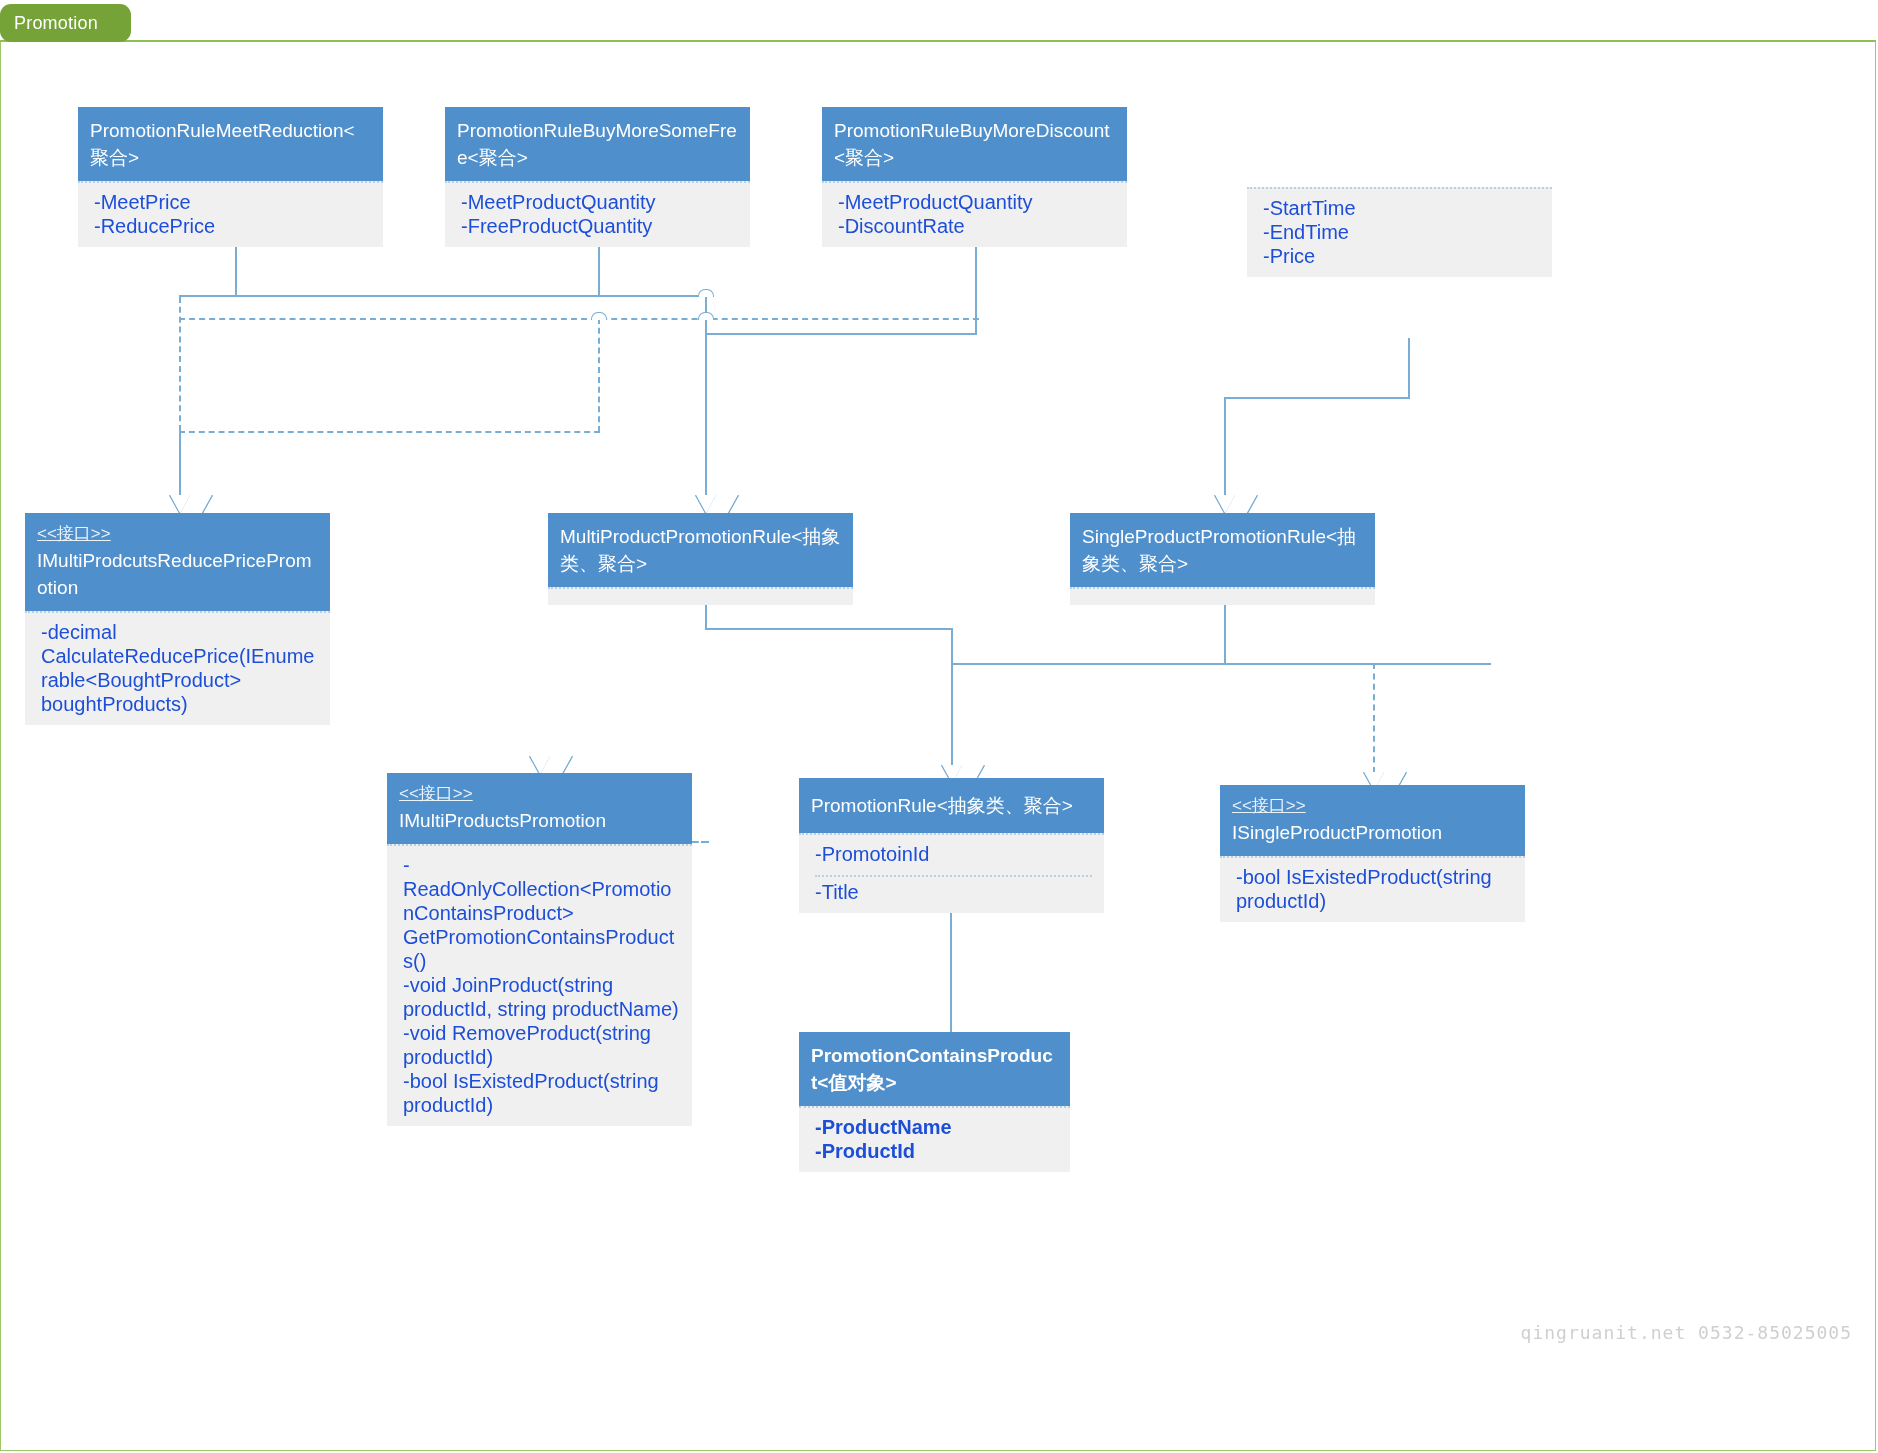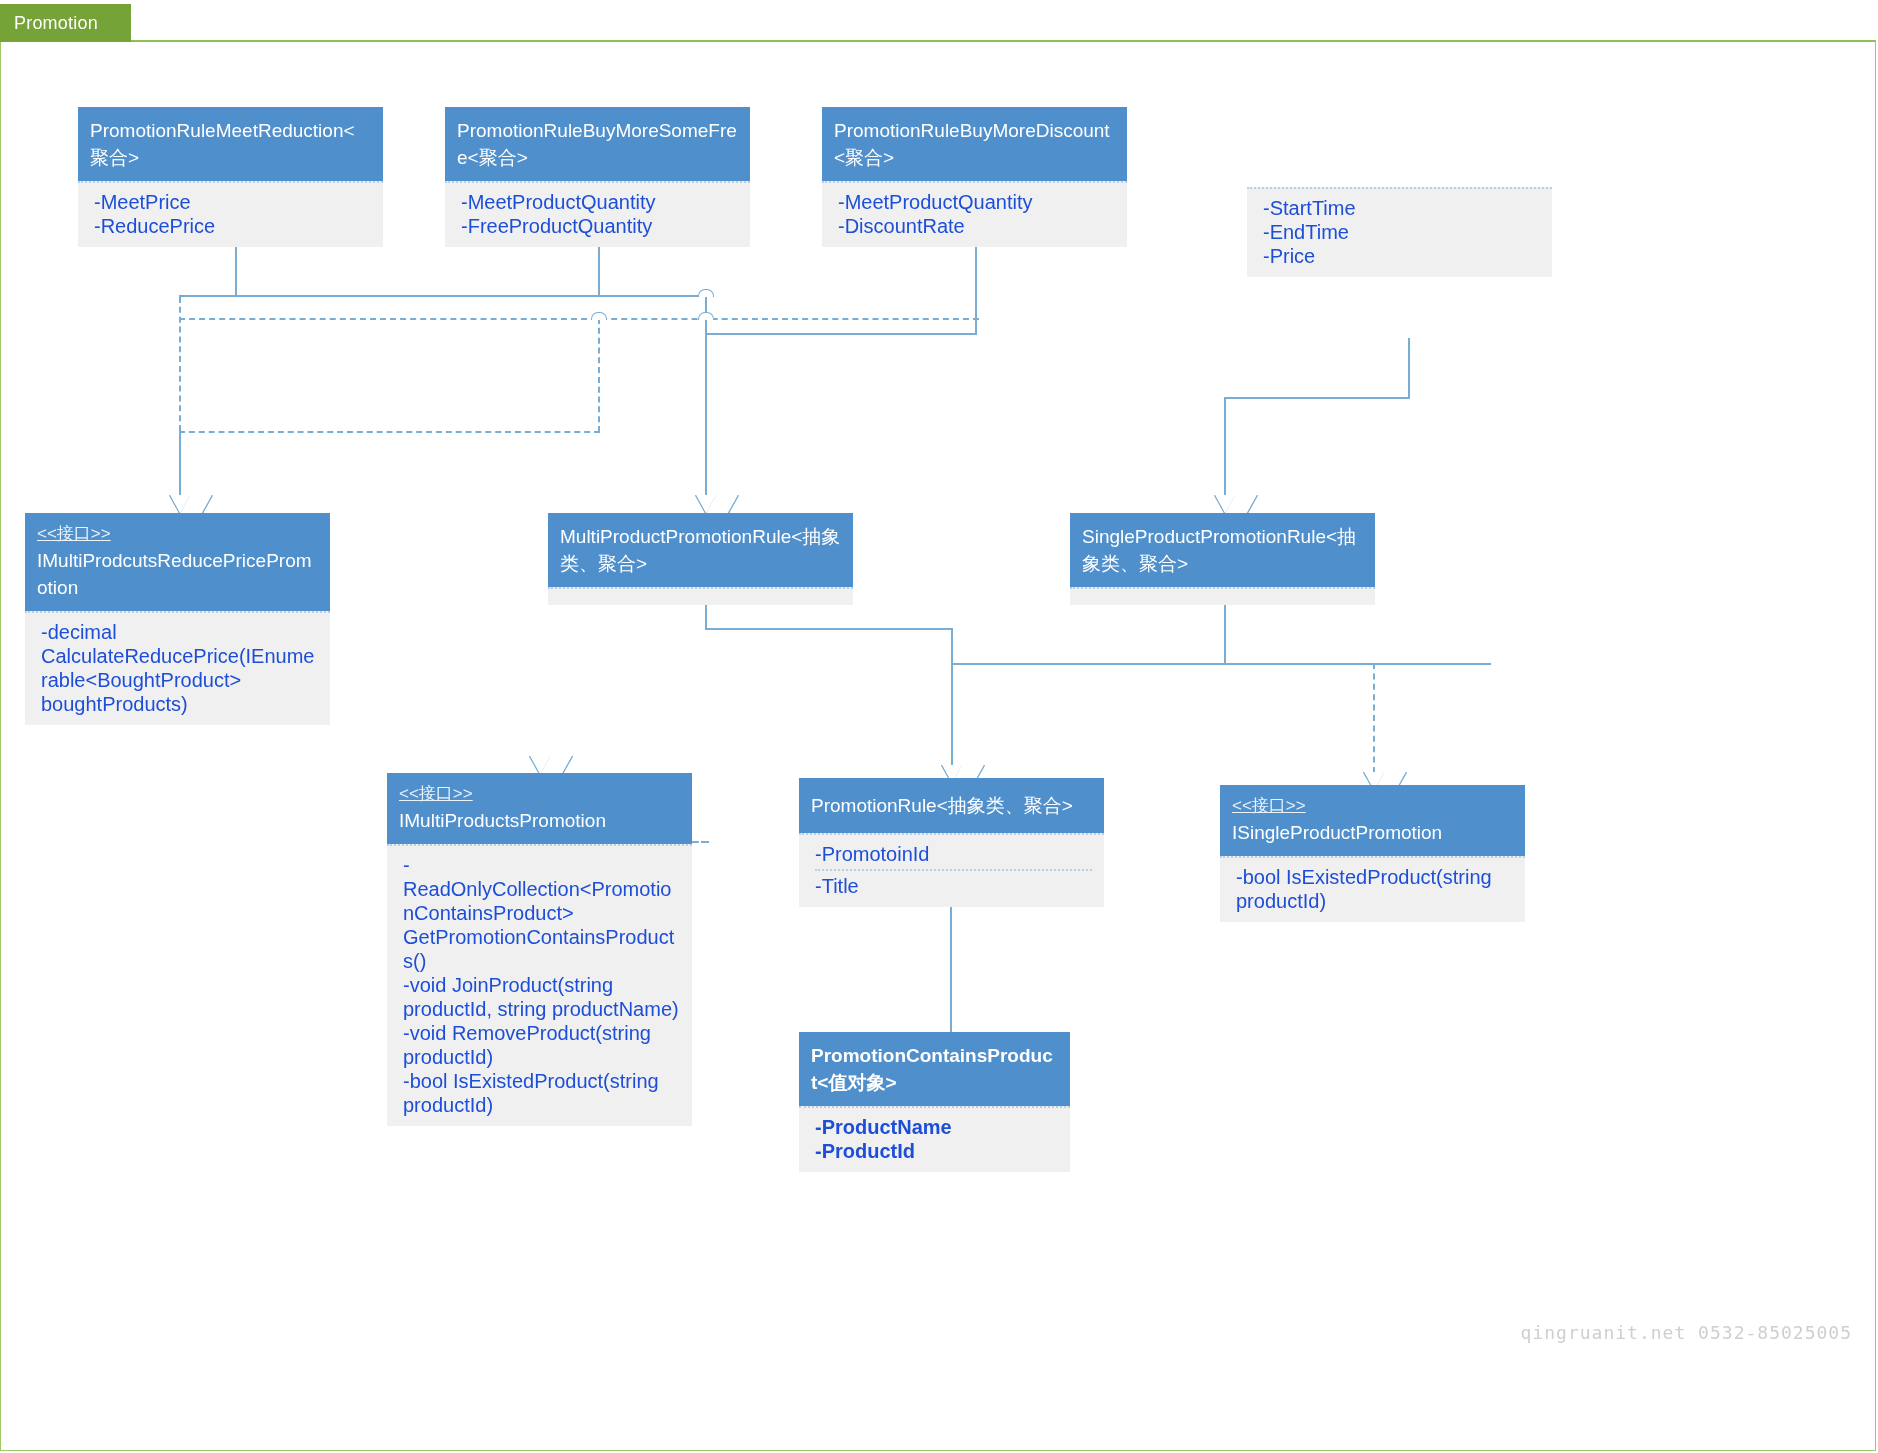--- a/index.html
+++ b/index.html
@@ -35,20 +35,21 @@
     top: 4px;
     width: 131px;
     height: 38px;
     background: #76a338;
     color: #ffffff;
     font-size: 18px;
     line-height: 38px;
     padding-left: 14px;
     box-sizing: border-box;
     letter-spacing: .2px;
+    border-radius: 11px;
   }
 
   
   .uml {
     position: absolute;
     box-sizing: border-box;
   }
   .uml .head {
     background: #4f8fcc;
     color: #ffffff;
@@ -77,21 +78,21 @@
     line-height: 24px;
     border-top: 2px dotted #b9cfe3;
     word-break: break-word;
   }
   .uml .body .row {
     display: block;
     white-space: normal;
   }
   .uml .body .row.sep {
     border-top: 2px dotted #b9cfe3;
-    margin-top: 3px;
+    margin-top: 9px;
     padding-top: 3px;
   }
 
   
   .ln {
     position: absolute;
     background: transparent;
   }
   .h-solid {
     border-top: 2px solid #7aadd4;

